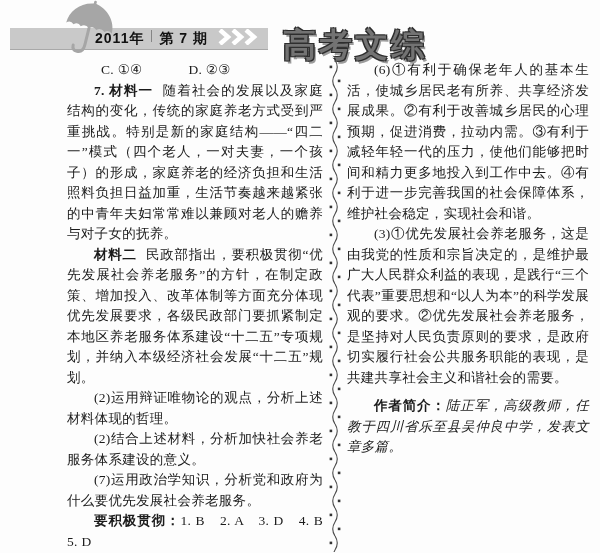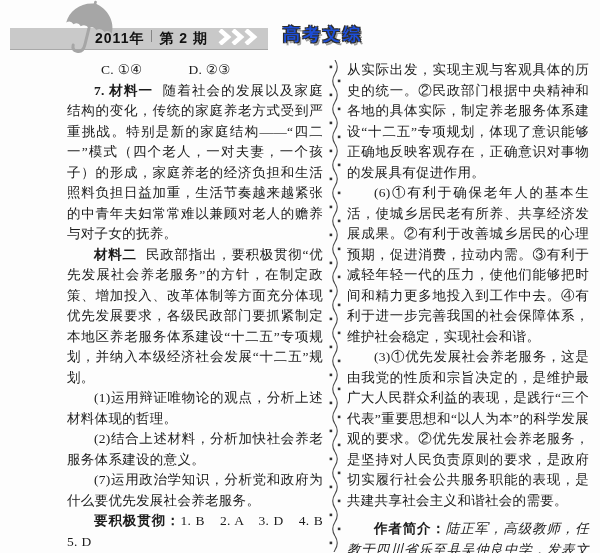--- a/index.html
+++ b/index.html
@@ -32,22 +32,22 @@
   }
   .issue-sep { width: 1px; height: 12px; background: #858585; }
   .umbrella-wrap {
     position: absolute; left: 60px; top: 0px; width: 58px; height: 62px;
     z-index: 2; pointer-events: none;
   }
   .chevrons { display: block; }
   .journal-title {
     position: absolute; left: 283px; top: 23px;
     font-family: "Liberation Sans", "DejaVu Sans", sans-serif;
-    font-weight: 700; font-size: 17px; letter-spacing: 3px;
-    color: #1d4ed8;
+    font-weight: 700; font-size: 33px; letter-spacing: 3px;
+    color: #737373;
     text-shadow:
       -1.2px -1.2px 0 #2e2e2e, 1.2px -1.2px 0 #2e2e2e,
       -1.2px  1.2px 0 #2e2e2e, 1.2px  1.2px 0 #2e2e2e,
        2.5px  2.5px 0 #9c9c9c;
     white-space: nowrap;
   }
 
   
   .content {
     position: absolute; top: 58px; left: 3px;
@@ -78,21 +78,21 @@
 </head>
 <body>
 
 <div class="page">
 
   <div class="header">
     <div class="header-bar">
       <span class="issue-info">
         <span>2011年</span>
         <span class="issue-sep"></span>
-        <span>第 2 期</span>
+        <span>第 7 期</span>
       </span>
       <span class="chevrons">
         <svg width="44" height="16" viewBox="0 0 44 16">
           <g stroke="#ffffff" stroke-width="4.5" fill="none" stroke-linejoin="miter">
             <path d="M2 1 L10 8 L2 15"></path>
             <path d="M15 1 L23 8 L15 15"></path>
             <path d="M28 1 L36 8 L28 15"></path>
           </g>
         </svg>
       </span>
@@ -113,21 +113,21 @@
 
   <div class="content">
 
     <div class="col col-left">
       <p class="options-line">
         <span>C. ①④</span>
         <span>D. ②③</span>
       </p>
       <p class="indent"><span class="b-label gap-after-label">7. 材料一</span><span>随着社会的发展以及家庭结构的变化，传统的家庭养老方式受到严重挑战。特别是新的家庭结构——“四二一”模式（四个老人，一对夫妻，一个孩子）的形成，家庭养老的经济负担和生活照料负担日益加重，生活节奏越来越紧张的中青年夫妇常常难以兼顾对老人的赡养与对子女的抚养。</span></p>
       <p class="indent"><span class="b-label gap-after-label">材料二</span><span>民政部指出，要积极贯彻“优先发展社会养老服务”的方针，在制定政策、增加投入、改革体制等方面充分体现优先发展要求，各级民政部门要抓紧制定本地区养老服务体系建设“十二五”专项规划，并纳入本级经济社会发展“十二五”规划。</span></p>
-      <p class="indent">(1)运用辩证唯物论的观点，分析上述材料体现的哲理。</p>
+      <p class="indent">(2)运用辩证唯物论的观点，分析上述材料体现的哲理。</p>
       <p class="indent">(2)结合上述材料，分析加快社会养老服务体系建设的意义。</p>
       <p class="indent">(7)运用政治学知识，分析党和政府为什么要优先发展社会养老服务。</p>
       <p class="indent"><span class="b-label">要积极贯彻：</span><span>1. B　2. A　3. D　4. B　5. D</span></p>
       <p class="answers-line2">6. C</p>
 
     </div>
 
     <div class="divider">
       <svg width="12" height="492" viewBox="0 0 12 492">
         <defs>
@@ -135,21 +135,20 @@
             <path d="M6 0 Q10.5 7 6 14 Q1.5 21 6 28" fill="none" stroke="#4a4a4a" stroke-width="1.1"></path>
             <rect x="0.6" y="5.6" width="2.6" height="2.6" fill="#333"></rect>
             <rect x="8.8" y="19.6" width="2.6" height="2.6" fill="#333"></rect>
           </pattern>
         </defs>
         <rect x="0" y="0" width="12" height="492" fill="url(#wv)"></rect>
       </svg>
     </div>
 
     <div class="col col-right">
-      <p>从实际出发，实现主观与客观具体的历史的统一。②民政部门根据中央精神和各地的具体实际，制定养老服务体系建设“十二五”专项规划，体现了意识能够正确地反映客观存在，正确意识对事物的发展具有促进作用。</p>
       <p class="indent">(6)①有利于确保老年人的基本生活，使城乡居民老有所养、共享经济发展成果。②有利于改善城乡居民的心理预期，促进消费，拉动内需。③有利于减轻年轻一代的压力，使他们能够把时间和精力更多地投入到工作中去。④有利于进一步完善我国的社会保障体系，维护社会稳定，实现社会和谐。</p>
       <p class="indent">(3)①优先发展社会养老服务，这是由我党的性质和宗旨决定的，是维护最广大人民群众利益的表现，是践行“三个代表”重要思想和“以人为本”的科学发展观的要求。②优先发展社会养老服务，是坚持对人民负责原则的要求，是政府切实履行社会公共服务职能的表现，是共建共享社会主义和谐社会的需要。</p>
       <p class="indent author-bio"><span class="b-label">作者简介：</span><span class="author-text">陆正军，高级教师，任教于四川省乐至县吴仲良中学，发表文章多篇。</span></p>
 
     </div>
 
   </div>
 </div>
 
 </body></html>

